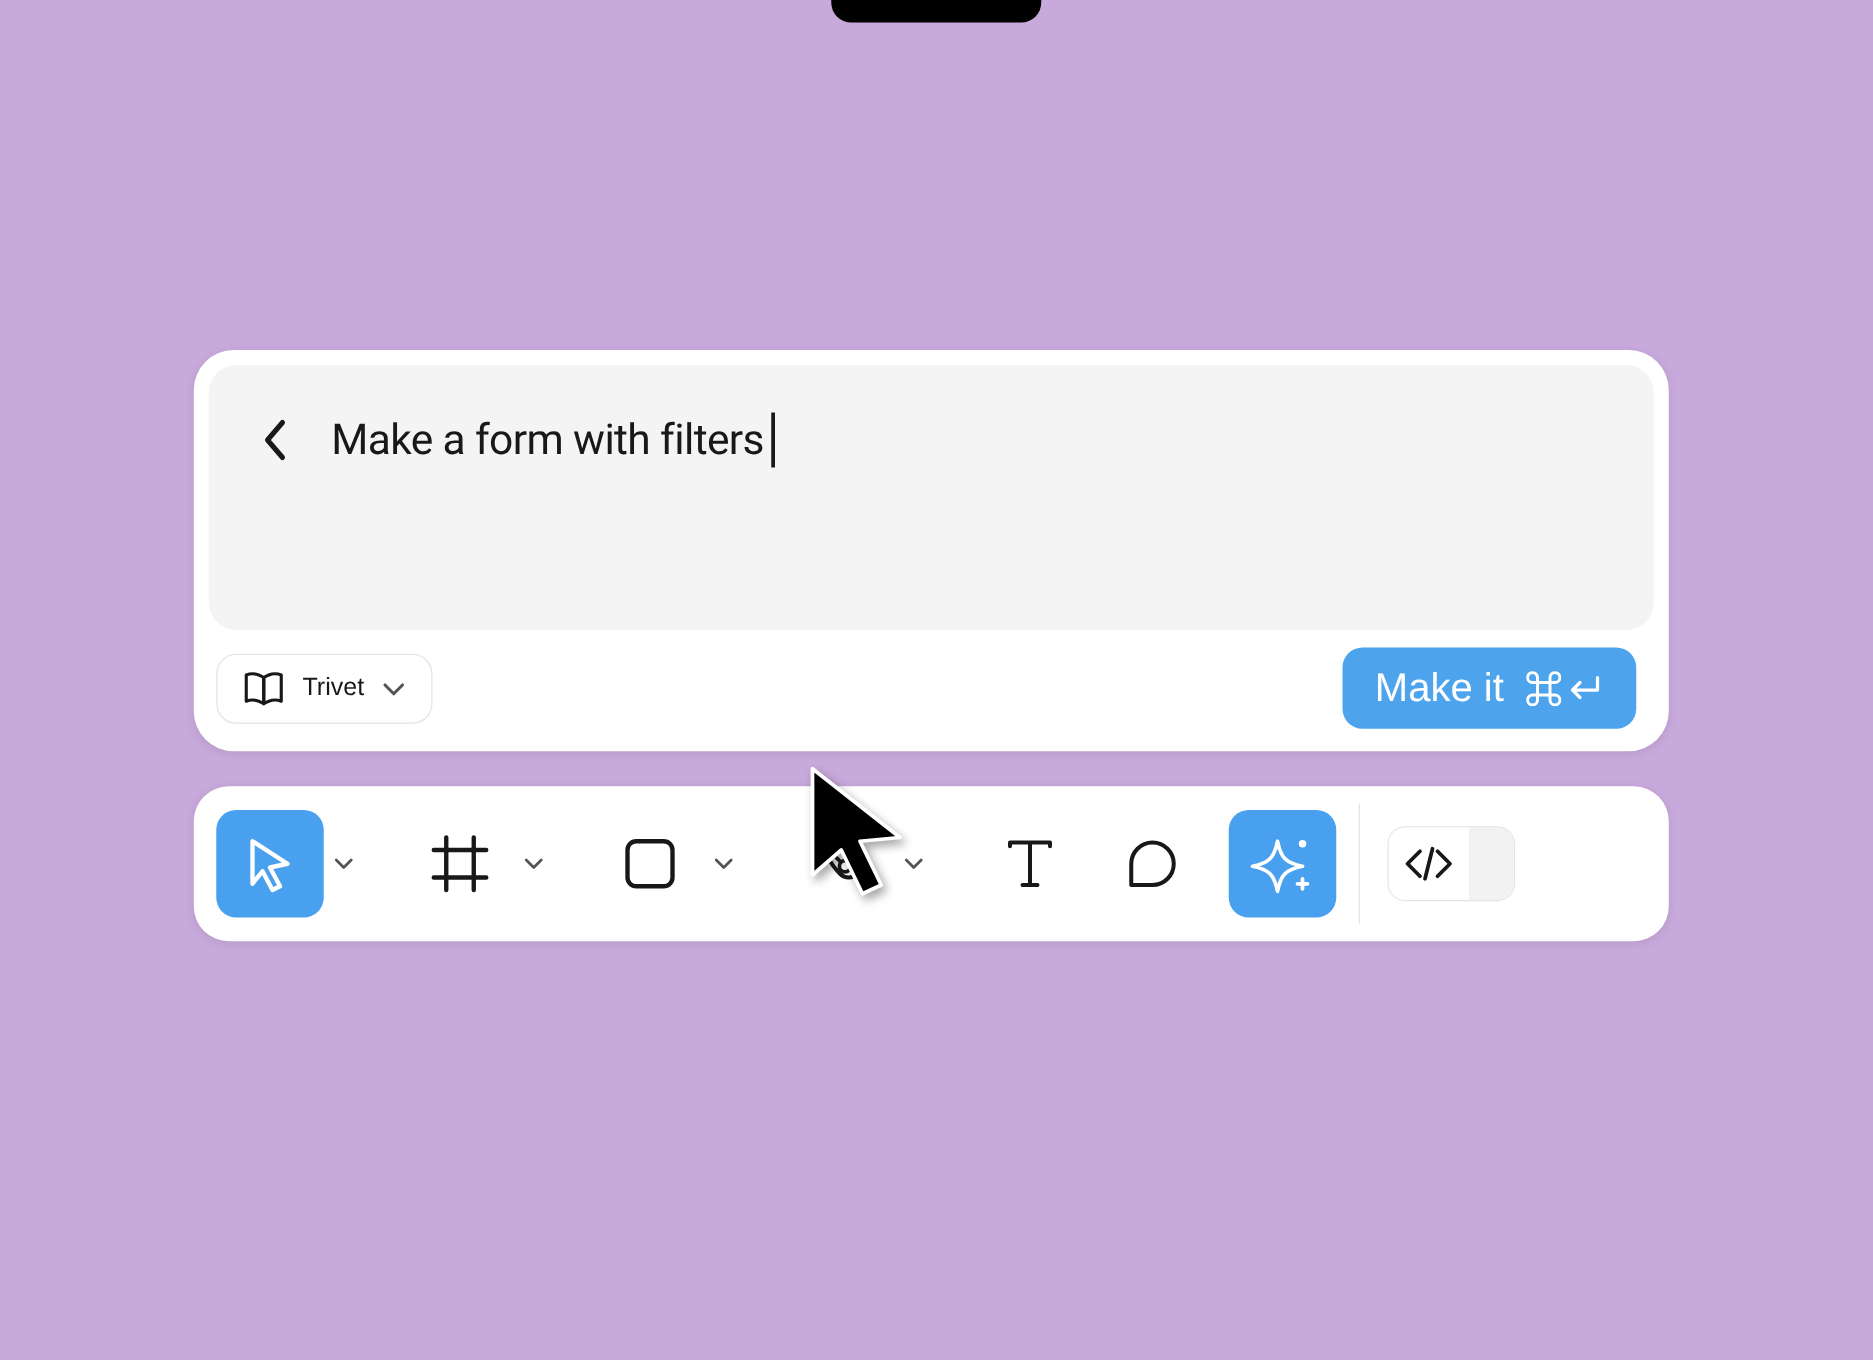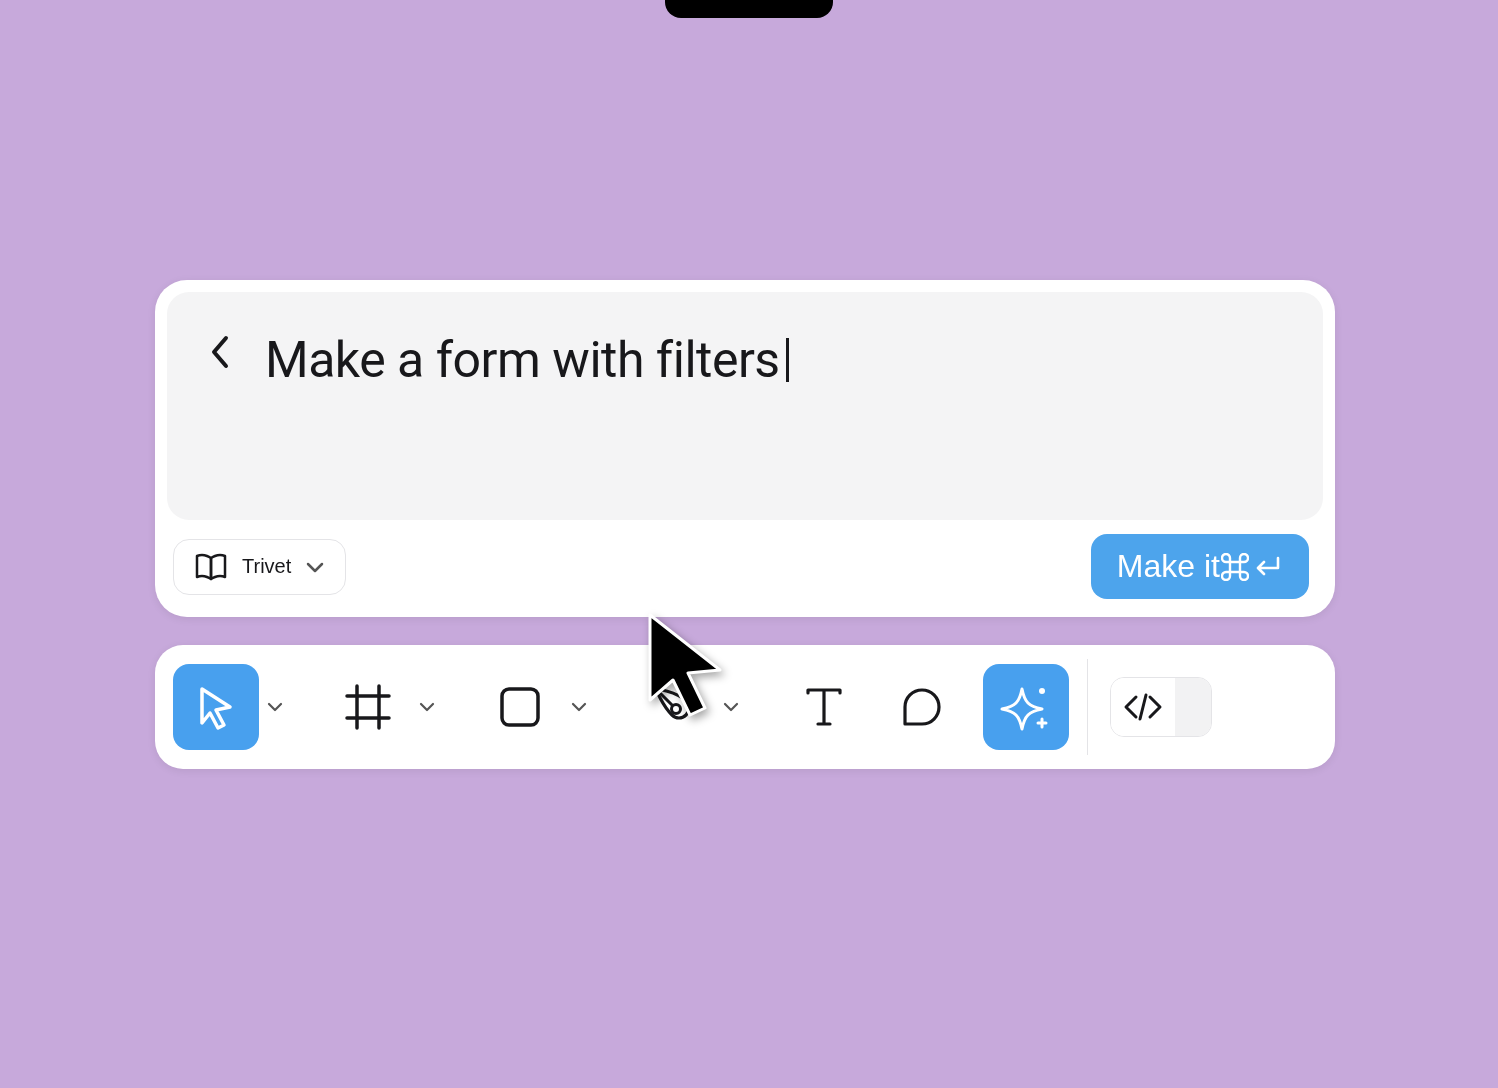--- a/index.html
+++ b/index.html
@@ -56,21 +56,21 @@
       display: flex;
       align-items: center;
       justify-content: center;
       cursor: pointer;
       background: none;
       border: none;
       padding: 4px 0 0 0;
     }
 
     .prompt-text {
-      font-size: 50px;
+      font-size: 34px;
       color: #18181b;
       font-weight: 400;
       letter-spacing: -0.5px;
       line-height: 1.2;
       display: flex;
       align-items: center;
     }
 
     .cursor {
       display: inline-block;
@@ -101,21 +101,21 @@
 
     .library-label {
       font-size: 20px;
       color: #18181b;
       font-weight: 400;
     }
 
     .make-it-btn {
       display: flex;
       align-items: center;
-      gap: 1px;
+      gap: 18px;
       padding: 14px 26px;
       background: #4da4ec;
       border: none;
       border-radius: 16px;
       cursor: pointer;
       color: #fff;
     }
 
     .make-it-label {
       font-size: 32px;

